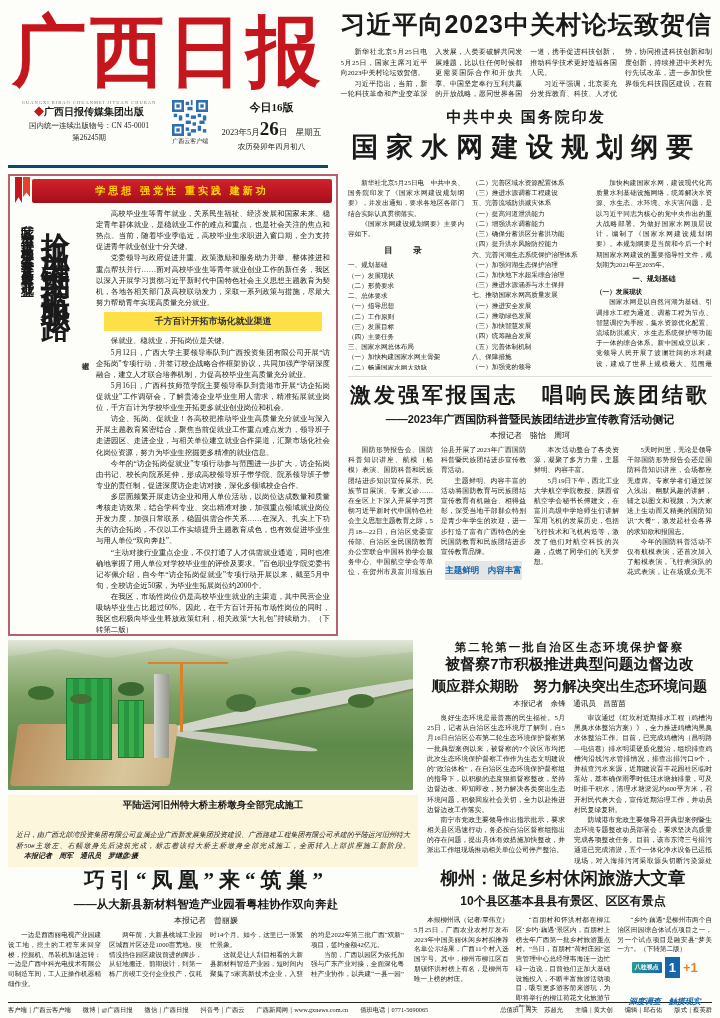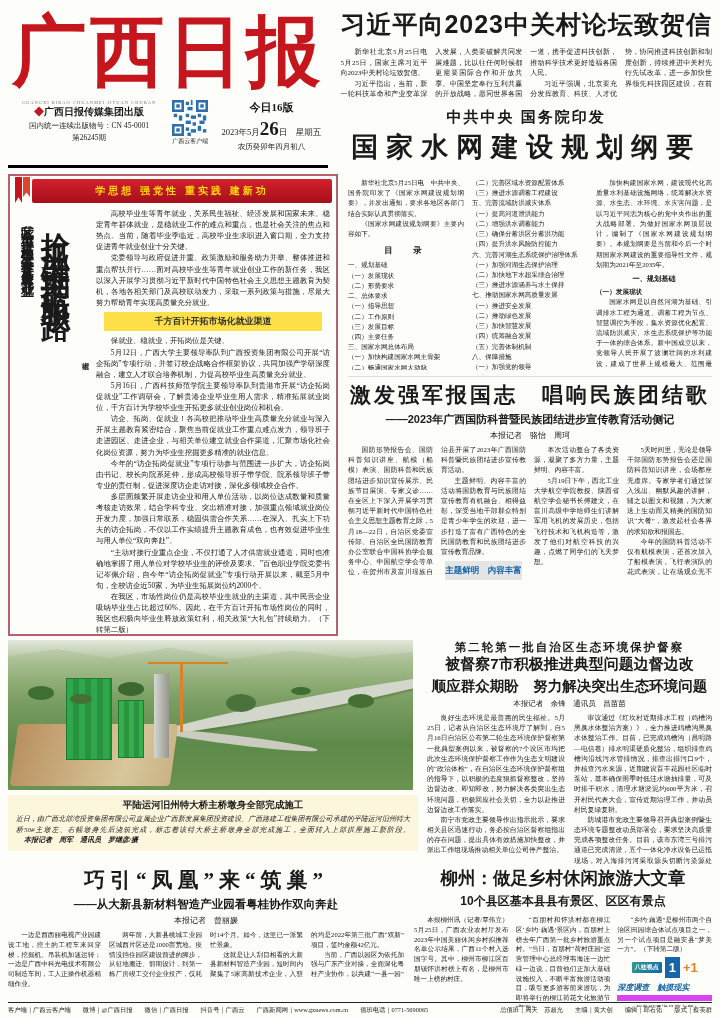--- a/index.html
+++ b/index.html
@@ -4,21 +4,21 @@
 <style>
   html,body{margin:0;padding:0;background:#e8e8e4;}
   .page{width:720px;height:1018px;margin:0 auto;background:#fdfdfa;box-sizing:border-box;
         padding:6px 8px 0 8px;font-family:"Liberation Serif",serif;color:#1a1a1a;overflow:hidden;}
   
   .row{display:flex;}
   .para{ text-indent:2em; text-align:justify; }
   .small{font-size:7px;line-height:1.5;}
   
   .row1{height:162px;}
-  .masthead{width:330px;border-bottom:3px solid #000000;position:relative;box-sizing:border-box;}
+  .masthead{width:330px;border-bottom:3px solid #0c4a6e;position:relative;box-sizing:border-box;}
   .mh-title{font-size:74px;line-height:92px;font-weight:900;color:#c5161d;letter-spacing:4px;
             font-family:"Liberation Serif",serif;text-align:center;transform:scaleY(1.05);}
   .mh-info{display:flex;align-items:flex-start;justify-content:space-between;padding:2px 2px 0 6px;}
   .mh-pub{width:150px;text-align:center;}
   .mh-pinyin{font-size:4.5px;color:#777;letter-spacing:1px;white-space:nowrap;overflow:hidden;}
   .mh-pubname{font-size:10px;font-weight:bold;white-space:nowrap;}
   .mh-diamond{color:#c5161d;font-size:10px;}
   .mh-issn,.mh-issue{font-size:7.5px;margin-top:2px;}
   .mh-qr{width:44px;text-align:center;}
   .mh-qr svg{display:block;margin:0 auto;background:#fff;}
@@ -90,21 +90,21 @@
   .ph-pier-green2{position:absolute;left:110px;top:60px;width:24px;height:56px;
            background:repeating-linear-gradient(90deg,#35b04a 0 5px,#2a9440 5px 10px);border:1px solid #1d7a33;}
   .ph-pier-gray{position:absolute;left:146px;top:34px;width:15px;height:84px;
            background:linear-gradient(90deg,#d6d6d2,#97978f);}
   .ph-crane-mast{position:absolute;left:172px;top:22px;width:3px;height:70px;background:#d9822b;}
   .ph-crane-arm{position:absolute;left:140px;top:22px;width:80px;height:2px;background:#d9822b;}
   .ph-trees{position:absolute;width:26px;height:14px;border-radius:50%;background:#3f6e33;
             box-shadow:40px 6px 0 -2px #456f35,90px -4px 0 0 #3a6830,200px 10px 0 2px #49733a,
                        260px -2px 0 -3px #3f6e33,320px 8px 0 0 #456f35;}
   .caption-box{width:410px;box-sizing:border-box;background:#fcf6dd;margin-top:5px;padding:4px 8px 5px 8px;}
-  .cap-title{font-family:"Liberation Sans",sans-serif;font-weight:bold;font-size:9.5px;text-align:center;margin-bottom:2px;}
+  .cap-title{font-family:"Liberation Sans",sans-serif;font-weight:bold;font-size:9.5px;text-align:center;margin-bottom:18px;}
   .cap-text{font-size:7px;line-height:1.5;text-align:justify;font-style:italic;}
   .cap-credit{font-style:italic;font-weight:bold;white-space:nowrap;margin-left:8px;}
   .eco{flex:1;padding-left:9px;min-width:0;}
   .eco-k1{font-family:"Liberation Sans",sans-serif;font-weight:bold;font-size:11.5px;text-align:center;
           letter-spacing:2px;white-space:nowrap;}
   .eco-k2{font-family:"Liberation Sans",sans-serif;font-weight:bold;font-size:15px;text-align:center;margin-top:0;}
   .eco-headline{font-weight:900;font-size:14.5px;text-align:center;white-space:nowrap;margin-top:3px;}
   .eco-byline{font-size:7.5px;text-align:center;margin:3px 0 4px 0;}
   .eco-body{columns:2;column-gap:9px;height:158px;overflow:hidden;font-size:6.8px;line-height:1.5;}
   
@@ -122,21 +122,21 @@
   .lz-col{flex:1;min-width:0;}
   .logo11{margin-top:3px;}
   .logo-top{display:flex;align-items:center;justify-content:center;gap:3px;}
   .logo-tag{font-size:6px;line-height:1.1;color:#fff;background:linear-gradient(135deg,#2f9e8f,#1565a8);
             padding:2px 3px;font-family:"Liberation Sans",sans-serif;font-weight:bold;border-radius:1px;
             writing-mode:horizontal-tb;width:24px;text-align:center;}
   .logo-one{background:#1565a8;color:#fff;font-weight:900;font-size:13px;padding:1px 4px;
             font-family:"Liberation Sans",sans-serif;}
   .logo-plus{color:#e8821e;font-weight:900;font-size:13px;font-family:"Liberation Sans",sans-serif;}
   .logo-slogan{color:#1565a8;font-family:"Liberation Sans",sans-serif;font-weight:bold;font-style:italic;
-               font-size:8px;margin-top:4px;border-bottom:6px solid #d946ef;padding-bottom:1px;}
+               font-size:8px;text-align:center;margin-top:18px;border-bottom:6px solid #d946ef;padding-bottom:1px;}
   .logo-note{font-size:6.5px;text-align:center;margin-top:2px;}
   
   .footer{border-top:1.5px solid #222;margin-top:4px;padding-top:3px;display:flex;font-size:6.3px;color:#222;}
   .f-left{display:flex;gap:12px;}
   .f-right{display:flex;gap:12px;margin-left:auto;}
 </style>
 </head>
 <body>
 
 <div class="page">

